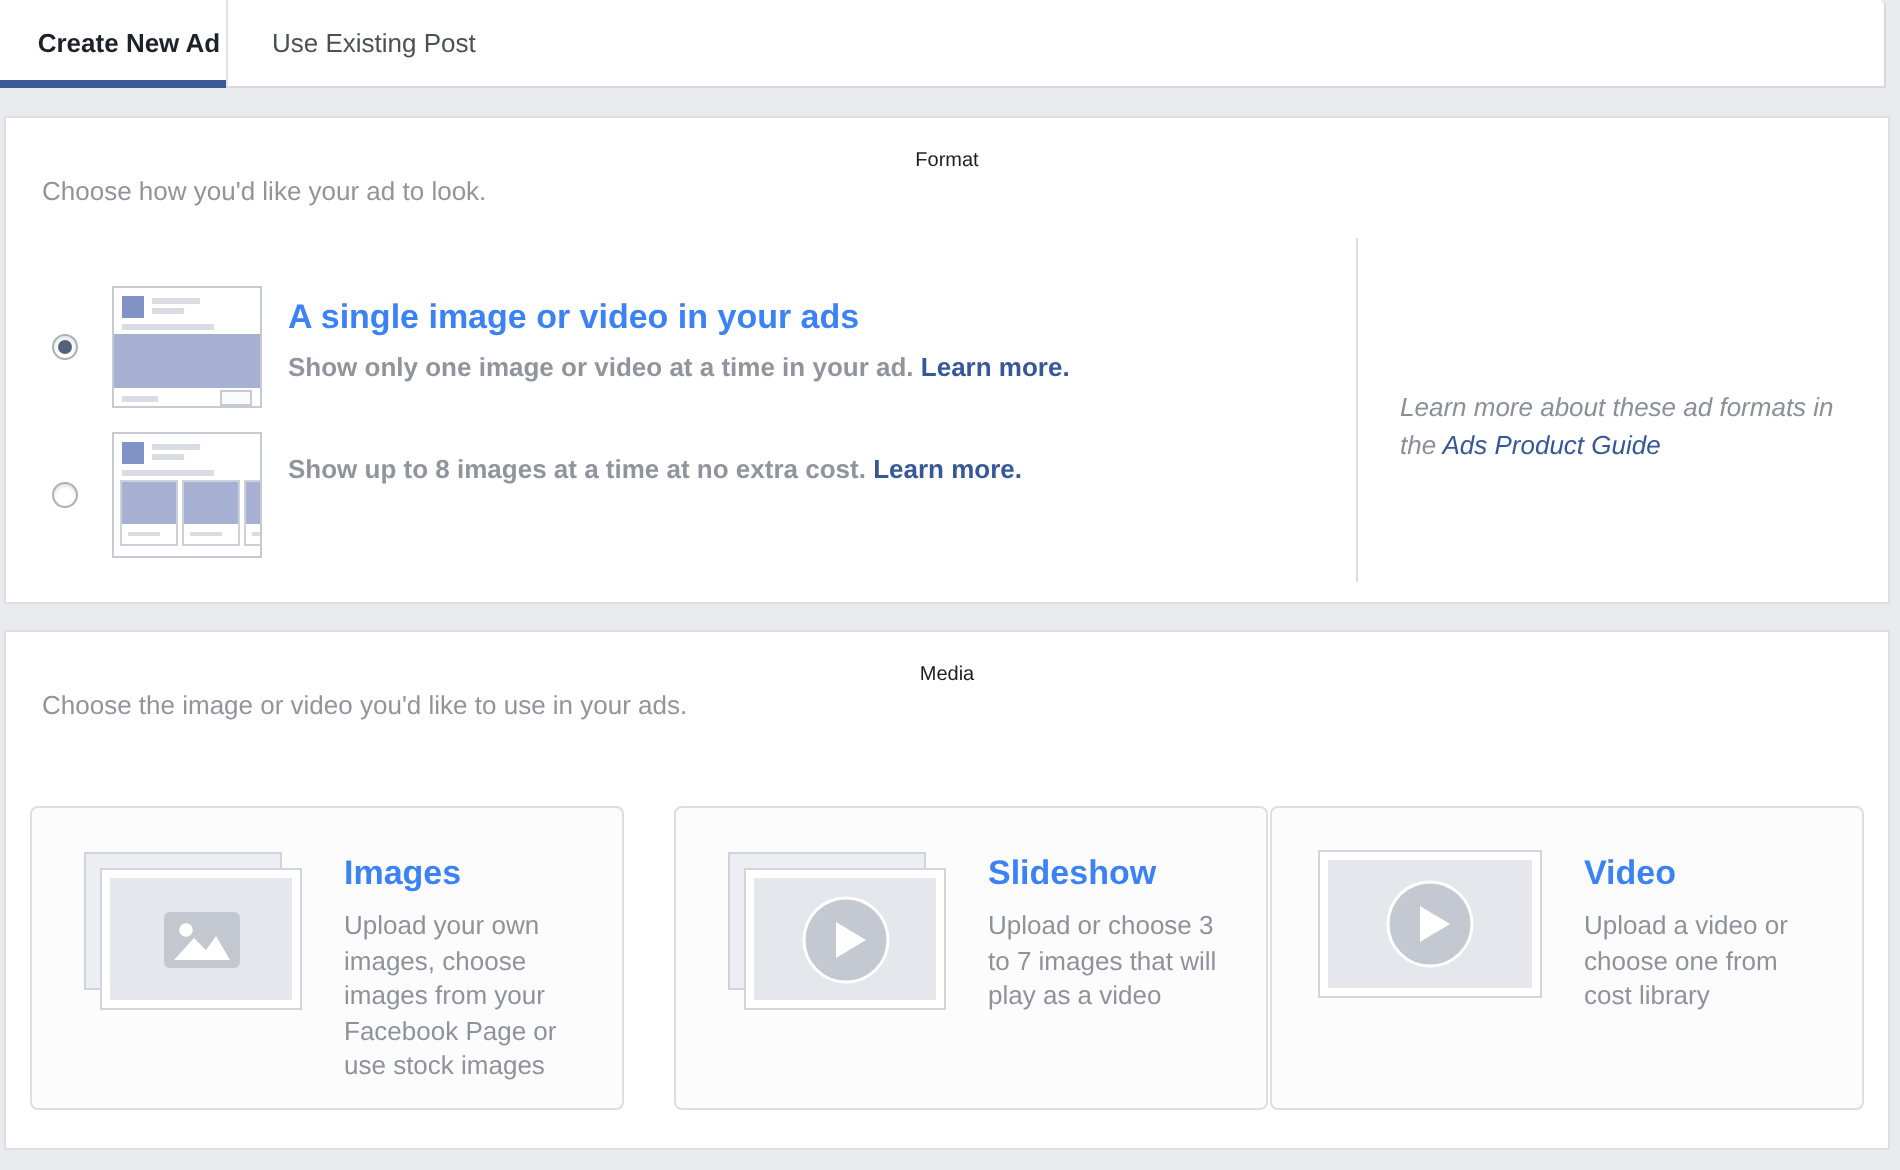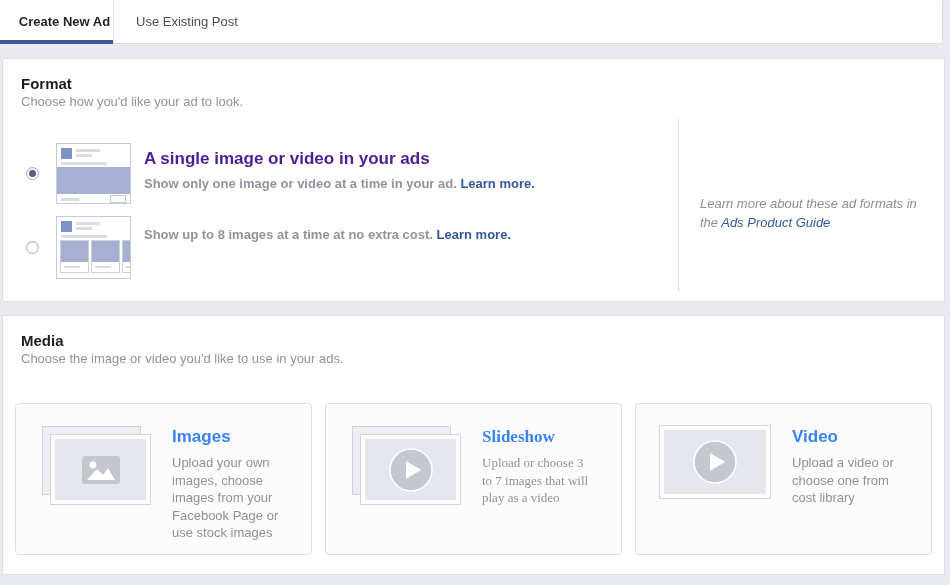--- a/index.html
+++ b/index.html
@@ -36,21 +36,21 @@
   }
   
   .panel {
     position: absolute; left: 2px; width: 943px;
     background: #fff; border: 1px solid #dddfe2;
   }
   .panel-format { top: 58px; height: 244px; }
   .panel-media  { top: 315px; height: 260px; }
   .panel h2 {
     margin: 0; padding: 16px 18px 2px;
-    font-size: 15px; font-weight: bold; color: #1c1e21;
+    font-size: 10px; font-weight: normal; color: #1c1e21; text-align: center;
   }
   .section-sub {
     margin: 0; padding: 0 18px;
     font-size: 13px; color: #90949c;
   }
   
   .radio {
     position: absolute; width: 13px; height: 13px;
     border-radius: 50%; background: #fff;
     border: 1px solid #aab0b8;
@@ -70,21 +70,21 @@
   .ma-el { position: absolute; }
   .ma-avatar { left: 4px; top: 4px; width: 11px; height: 11px; background: #8193c6; }
   .ma-line { height: 3px; background: #d9dce3; }
   .ma-img { left: 0; right: 0; top: 23px; height: 27px; background: #a6b0d2; }
   .ma-btn { right: 4px; top: 51px; width: 16px; height: 8px; border: 1px solid #c6cad2; background: #fafbfc; }
   .ma-col { position: absolute; top: 23px; height: 33px; border: 1px solid #ccd0d8; background: #fff; }
   .ma-col-img { height: 21px; background: #a6b0d2; }
   .ma-col-line { height: 2px; background: #d9dce3; margin: 4px 3px 0 3px; width: 60%; }
   .option-text { position: absolute; }
   .option-title {
-    font-size: 17px; font-weight: bold; color: #4c1d95;
+    font-size: 17px; font-weight: bold; color: #3b82f6;
     line-height: 20px;
   }
   .option-desc {
     margin-top: 7px; font-size: 13px; font-weight: bold; color: #90949c;
   }
   a.link { color: #365899; text-decoration: none; cursor: pointer; }
   a.link.bold { font-weight: bold; }
   .v-divider {
     position: absolute; left: 675px; top: 60px;
     width: 1px; height: 172px; background: #dadde3;
@@ -210,21 +210,21 @@
       <div class="card-text">
         <div class="card-title">Images</div>
         <div class="card-desc">Upload your own
 images, choose
 images from your
 Facebook Page or
 use stock images</div>
       </div>
     </div>
 
-    <div class="card" style="left:322px;font-family:Liberation Serif, serif;">
+    <div class="card" style="left:334px;">
       <div class="thumb-stack">
         <div class="back-rect"></div>
         <div class="front-rect">
           <svg width="46" height="46" viewBox="0 0 46 46">
             <circle cx="23" cy="23" r="21" fill="#c3c8d1" stroke="#ffffff" stroke-width="1.5"></circle>
             <polygon points="18,14 33,23 18,32" fill="#ffffff"></polygon>
           </svg>
         </div>
       </div>
       <div class="card-text">

